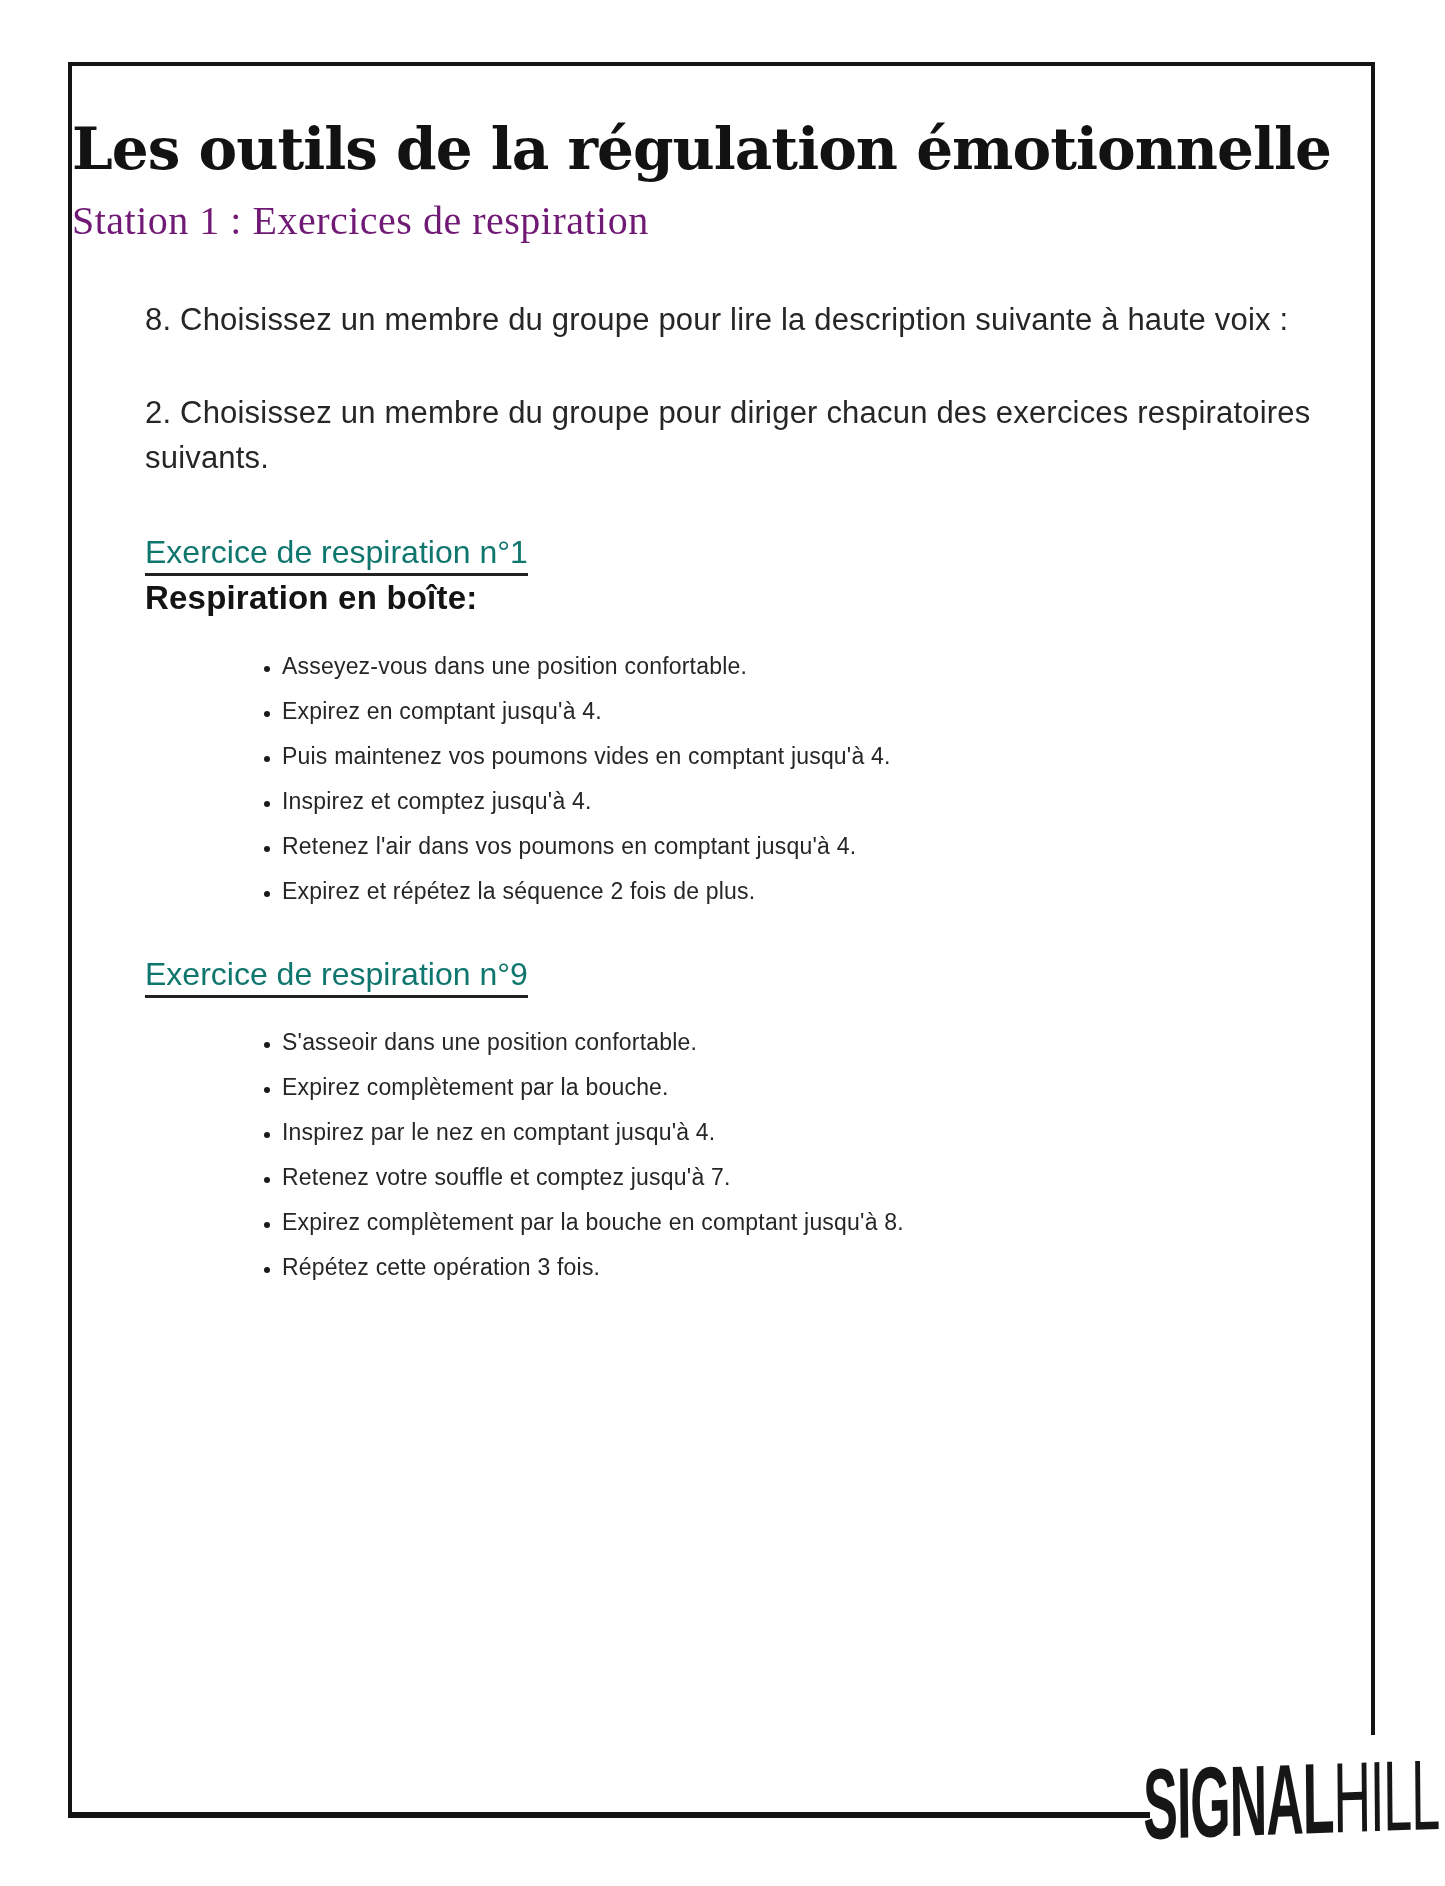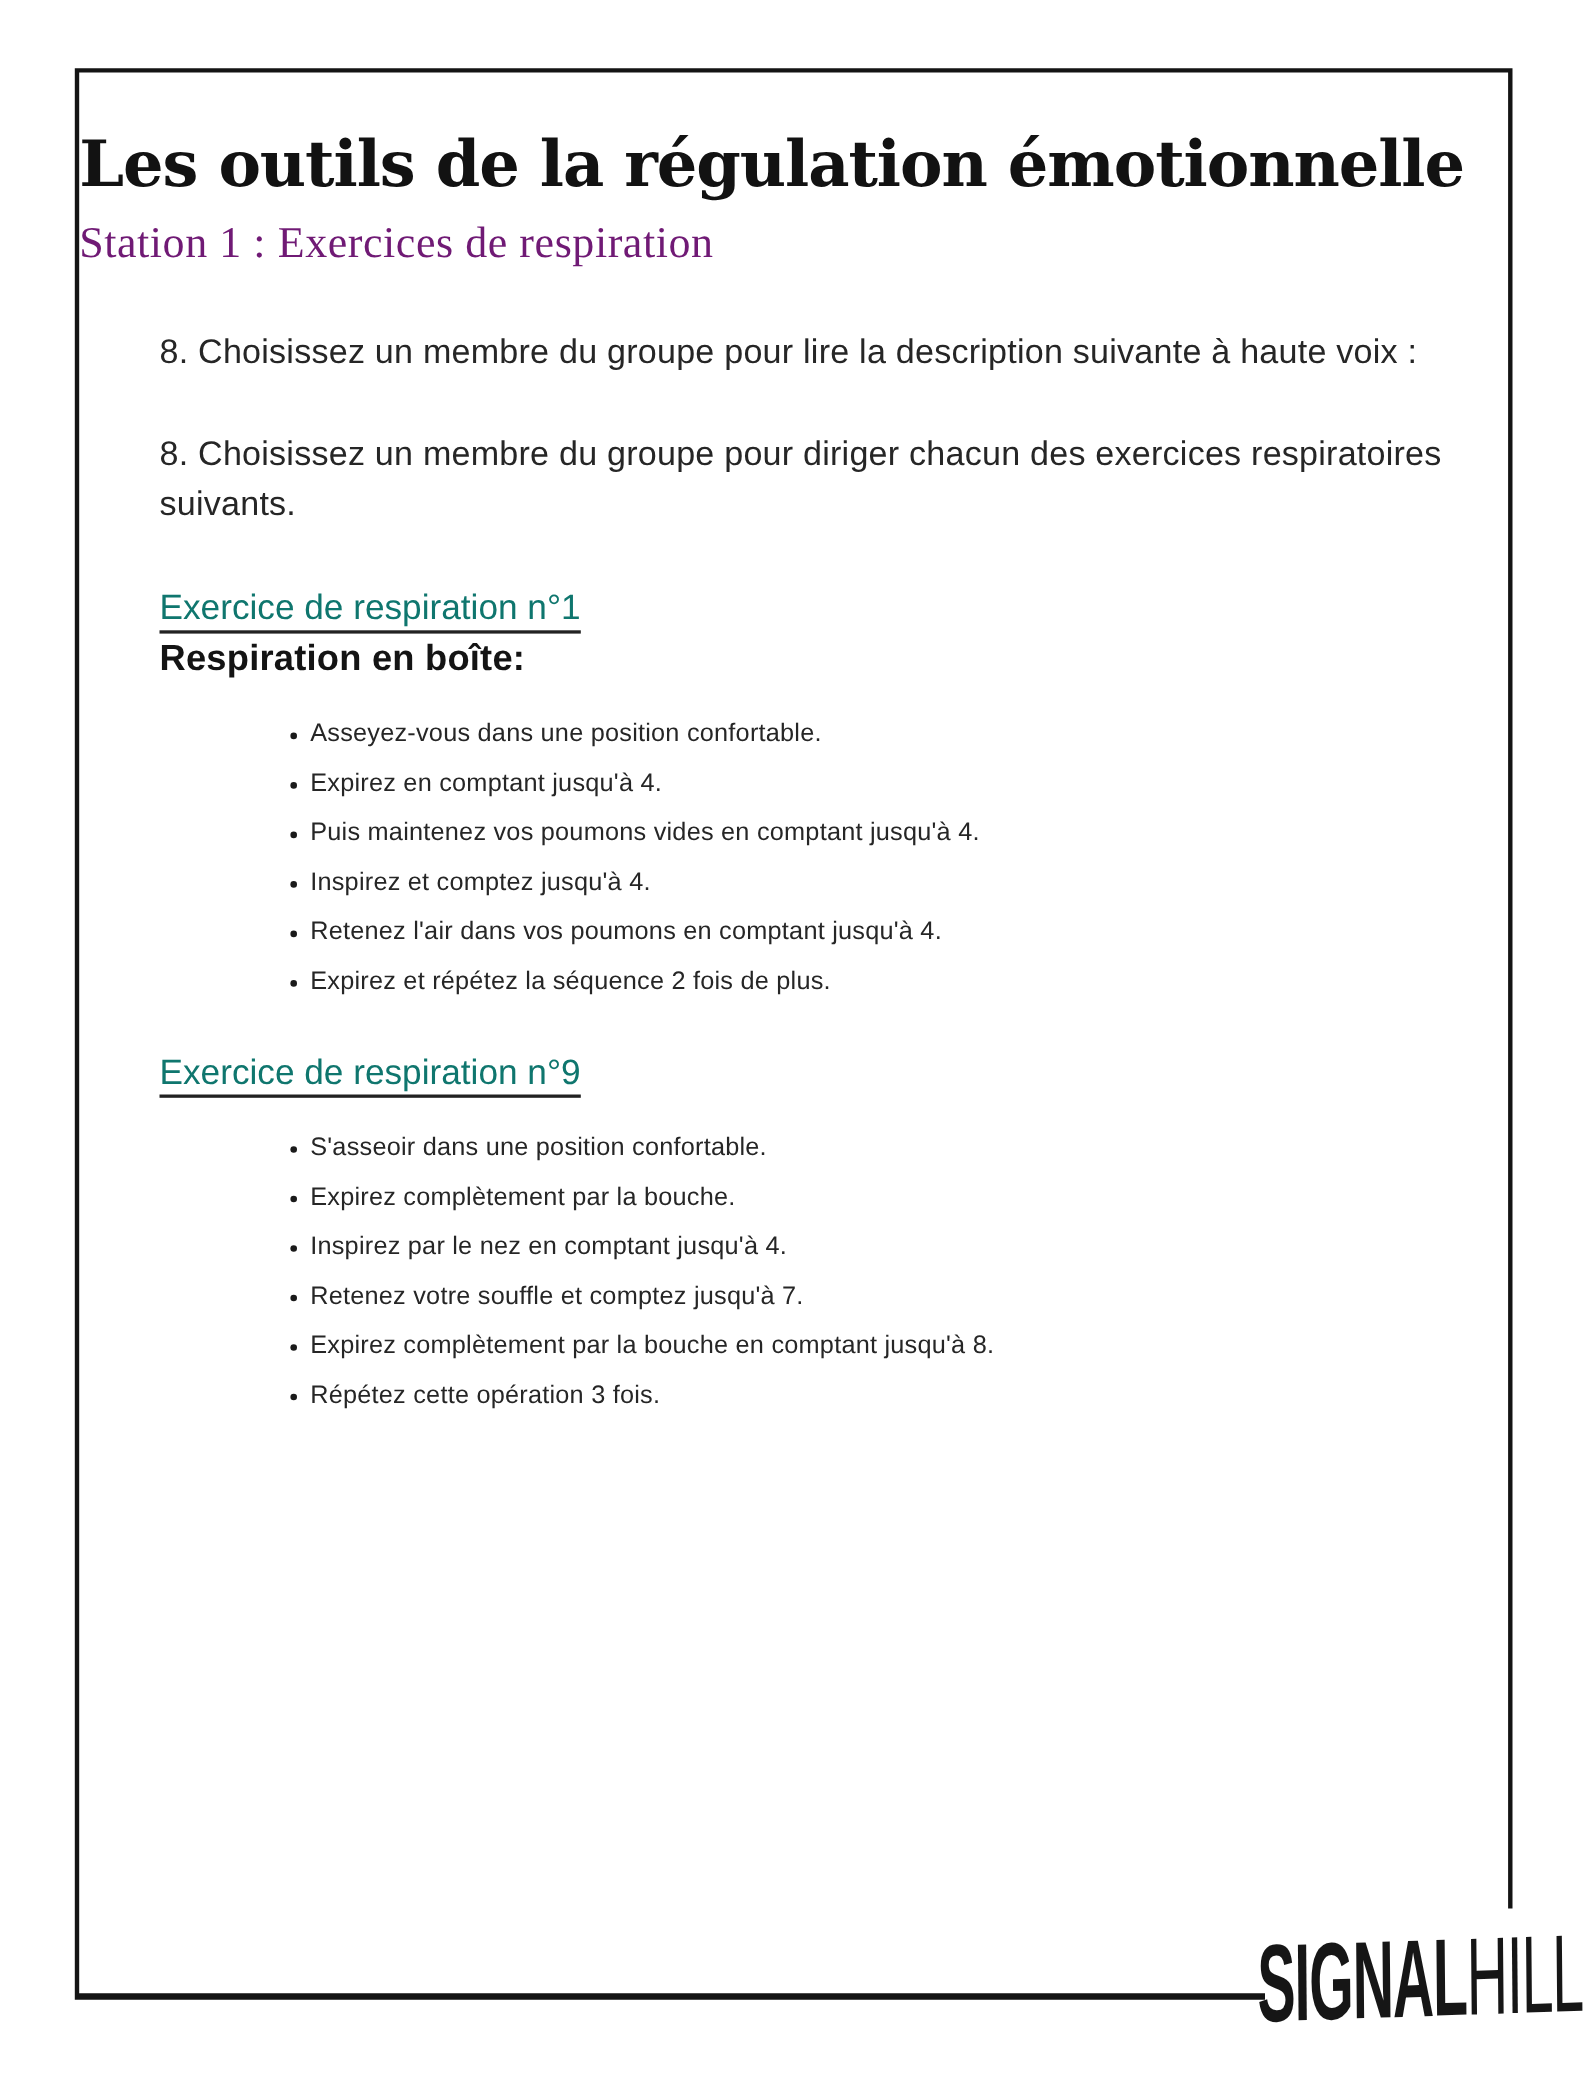--- a/index.html
+++ b/index.html
@@ -58,21 +58,21 @@
 
 <div class="content">
 
   <h1 class="doc-title">Les outils de la régulation émotionnelle</h1>
 
   <h2 class="doc-subtitle">Station 1 : Exercices de respiration</h2>
 
   <p class="para">8. Choisissez un membre du groupe pour lire la description suivante à haute voix :</p>
 
 
-  <p class="para second">8. Choisissez un membre du groupe pour diriger chacun des exercices respiratoires suivants.</p>
+  <p class="para second">2. Choisissez un membre du groupe pour diriger chacun des exercices respiratoires suivants.</p>
 
   <section>
     <h3 class="ex-heading"><span class="underlined">Exercice de respiration n°1</span></h3>
     <h4 class="ex-name">Respiration en boîte:</h4>
     <ul class="steps">
         <li>Asseyez-vous dans une position confortable.</li>
         <li>Expirez en comptant jusqu'à 4.</li>
         <li>Puis maintenez vos poumons vides en comptant jusqu'à 4.</li>
         <li>Inspirez et comptez jusqu'à 4.</li>
         <li>Retenez l'air dans vos poumons en comptant jusqu'à 4.</li>

